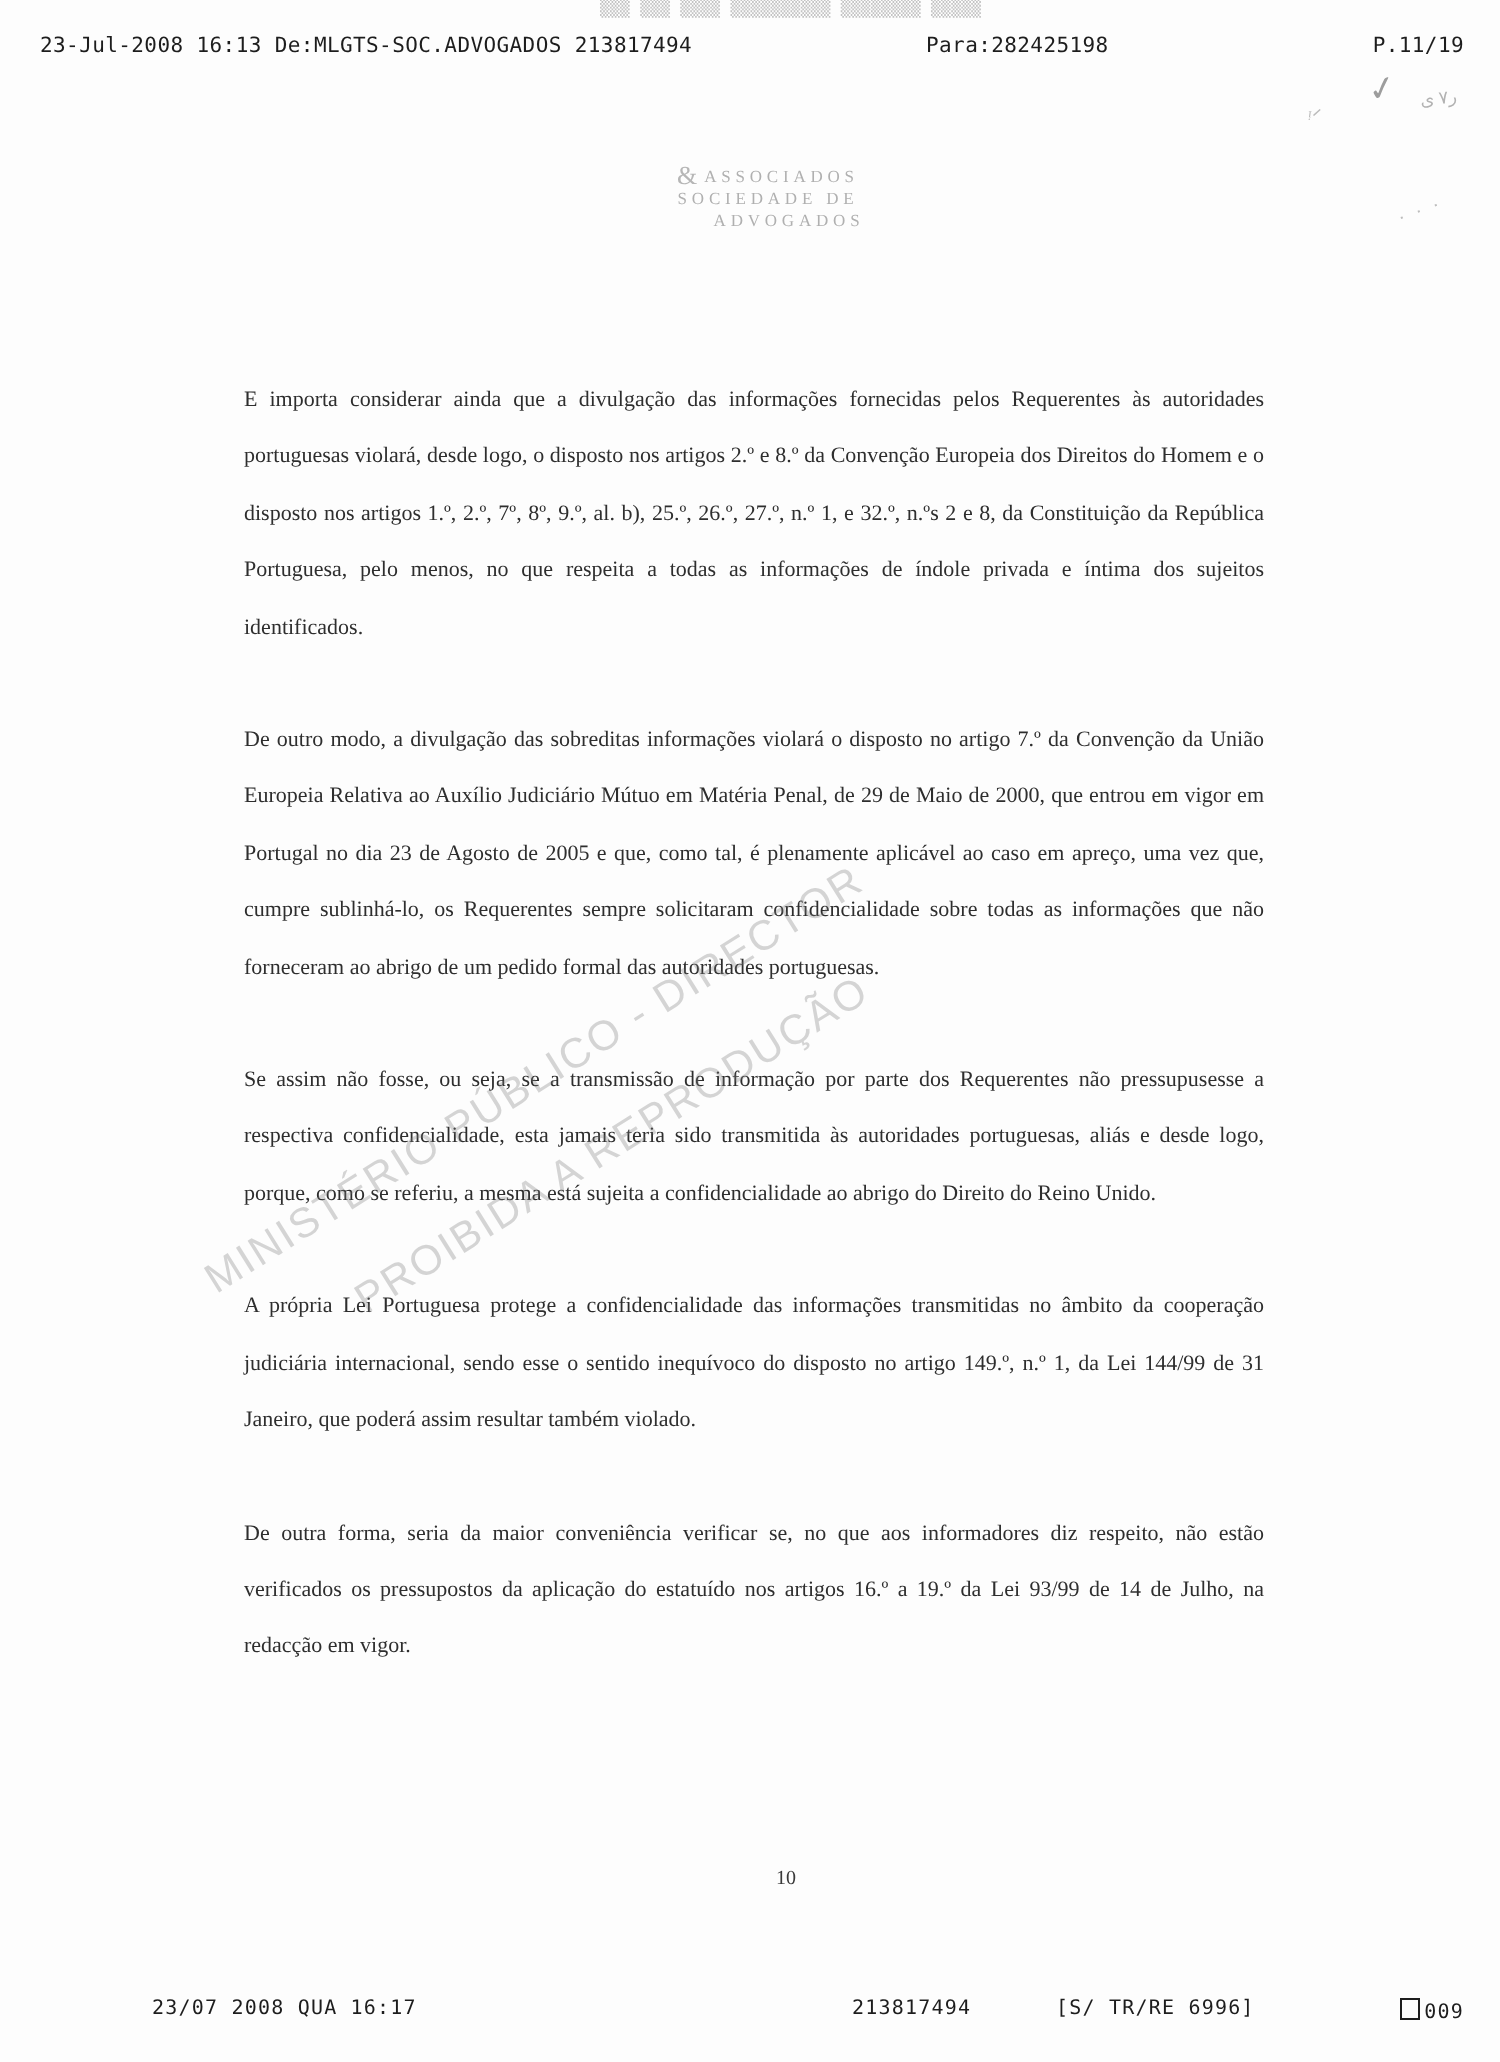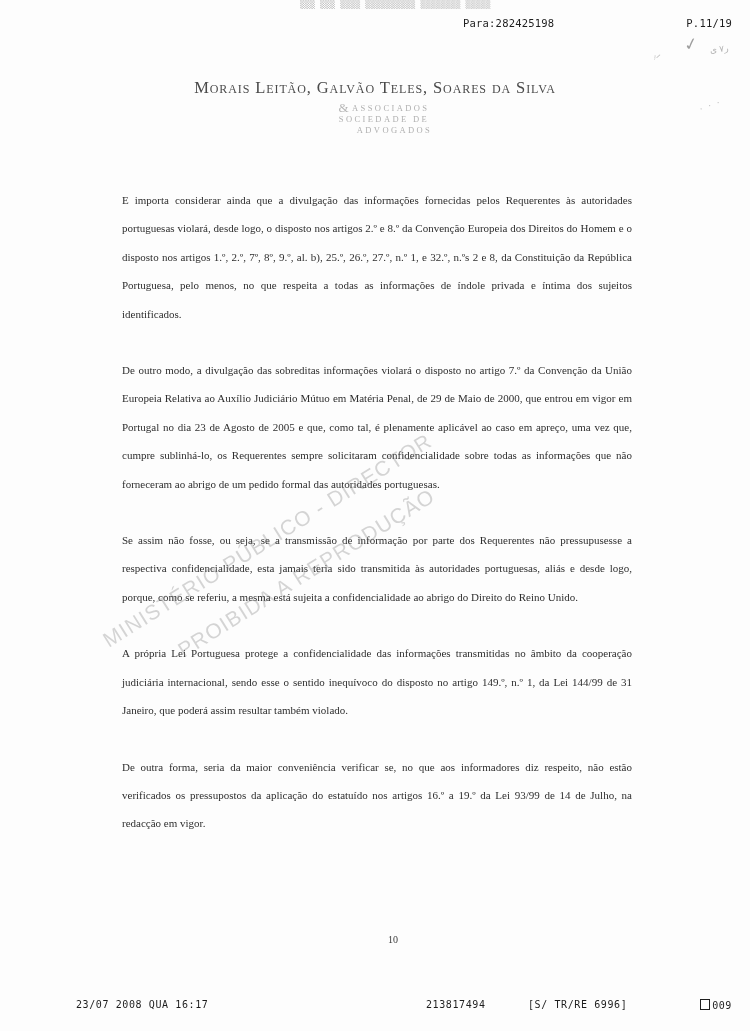--- a/index.html
+++ b/index.html
@@ -240,31 +240,31 @@
     margin-right: 2px;
   }
 </style>
 </head>
 <body>
 
 <div class="page">
 
   <div class="fax-header">
     <div class="fax-top-smudge">▒▒▒ ▒▒▒ ▒▒▒▒ ▒▒▒▒▒▒▒▒▒▒  ▒▒▒▒▒▒▒▒ ▒▒▒▒▒</div>
+    <div class="fax-left">23-Jul-2008 16:13 De:MLGTS-SOC.ADVOGADOS  213817494</div>
     <div class="fax-mid">Para:282425198</div>
     <div class="fax-right">P.11/19</div>
   </div>
 
   <div class="scribble scribble-1">✓</div>
   <div class="scribble scribble-2">ر۷ ی</div>
   <div class="scribble scribble-3">ᵎᐟ</div>
   <div class="scribble scribble-4">ᐧ ᐧ ᐧ</div>
 
   <div class="letterhead">
-    <div class="firm-name">Morais Leitão, Galvão Teles, Soares da Silva</div>
     <div class="firm-sub">
       <span class="line1"><span class="firm-mark">&amp;</span><span>ASSOCIADOS</span></span>
       <span class="line2">SOCIEDADE DE</span>
       <span class="line3">ADVOGADOS</span>
     </div>
   </div>
 
   <div class="watermark">
     <div class="wm-line wm-1">MINISTÉRIO PÚBLICO - DIRECTOR</div>
     <div class="wm-line wm-2">PROIBIDA A REPRODUÇÃO</div>

